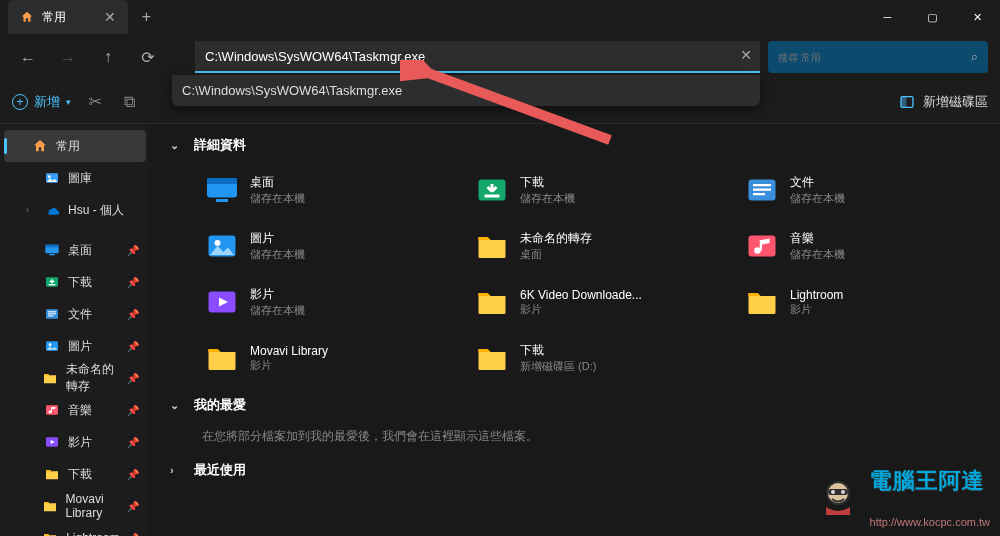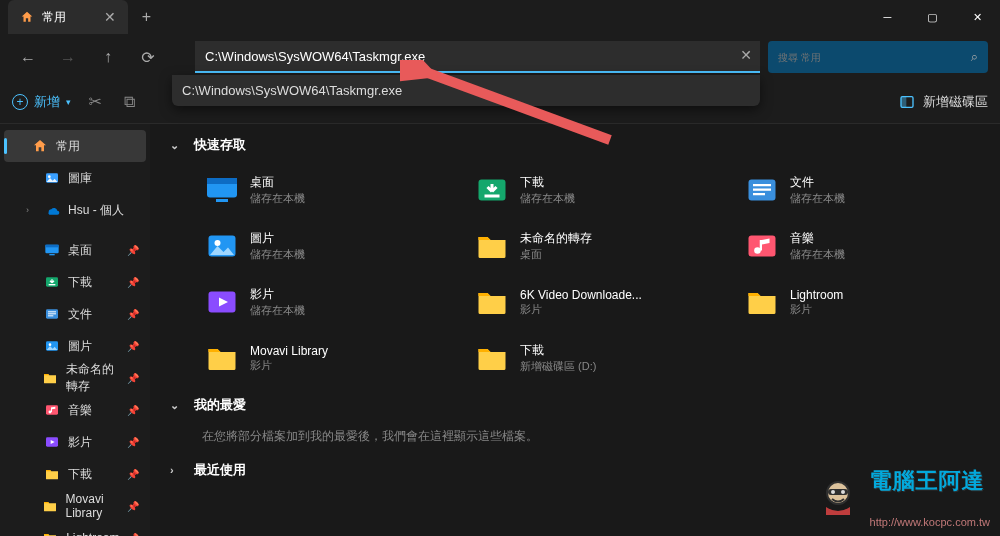--- a/index.html
+++ b/index.html
@@ -227,21 +227,21 @@
           <path fill="#ffb000" d="M3 6h6l2 2H3z"></path>
         </svg>
     <span>Lightroom</span>
     <span class="pin">📌</span>
   </div>
     </div>
   <div class="main">
     <div class="section">
       <div class="sec-head">
         <span class="chv">⌄</span>
-        <span>快速存取</span>
+        <span>詳細資料</span>
       </div>
       <div class="grid" id="quickgrid">
   <div class="item">
     <span class="fico"><svg viewBox="0 0 24 24" width="36" height="36">
                 <rect x="2" y="4" width="20" height="13" rx="2" fill="#2196f3"></rect>
                 <rect x="2" y="4" width="20" height="4" fill="#0d6cc4"></rect>
                 <rect x="8" y="18" width="8" height="2" fill="#2196f3"></rect>
               </svg></span>
     <span class="txt">
       <span class="lbl">桌面</span>

